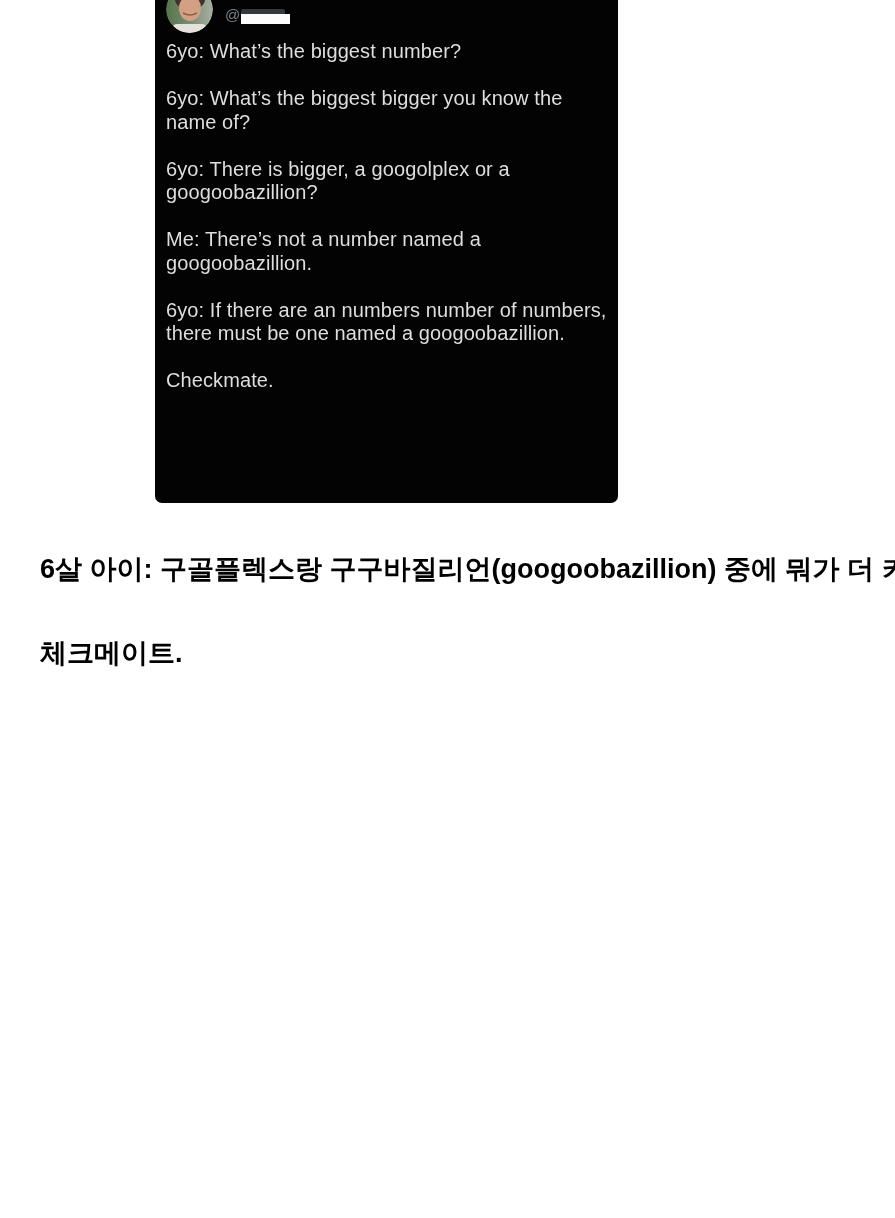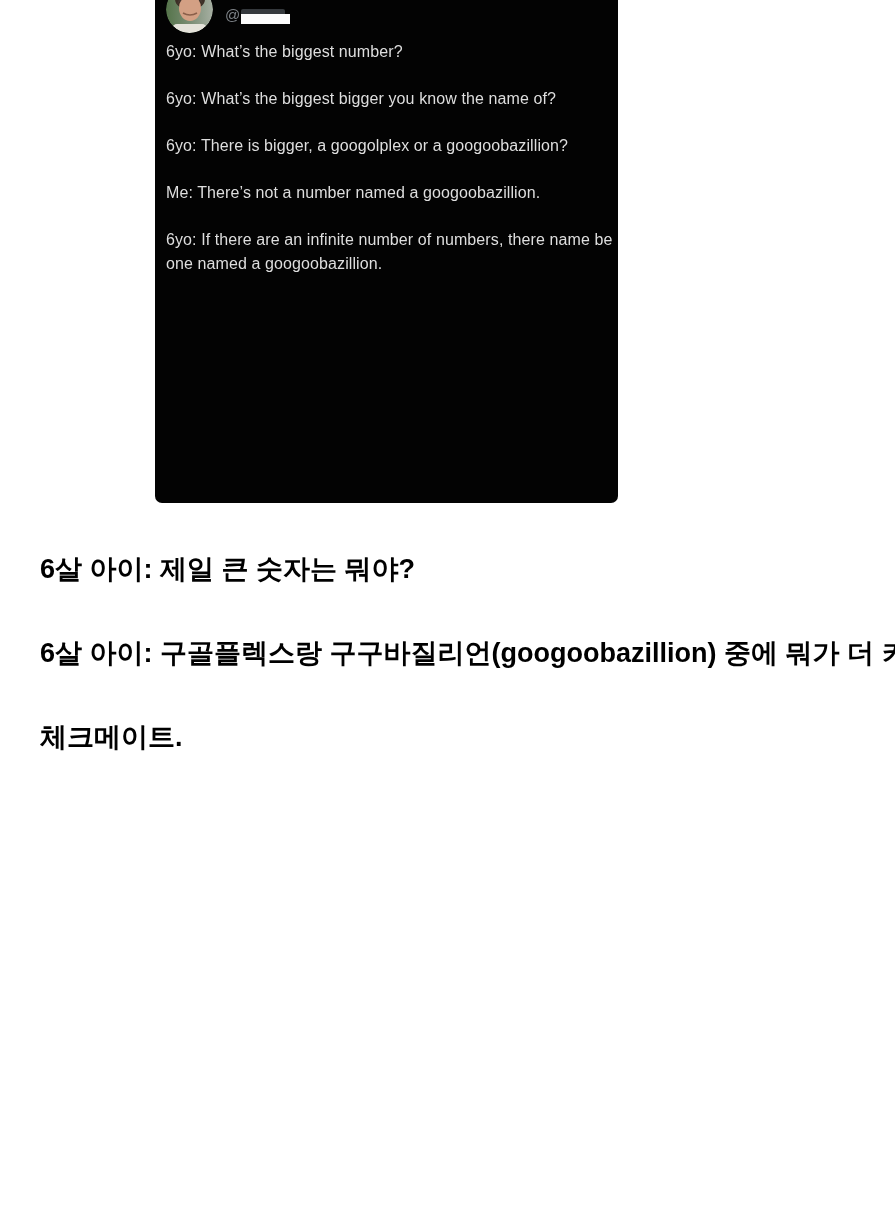--- a/index.html
+++ b/index.html
@@ -71,21 +71,21 @@
     height: 10px;
     background: #fbfbfb;
   }
   .tweet-body {
     position: absolute;
     left: 11px;
     top: 40px;
     width: 448px;
   }
   .tweet-body p {
-    font-size: 16px;
+    font-size: 20px;
     line-height: 23.5px;
     letter-spacing: 0.1px;
     color: #dedede;
     margin: 0 0 23.5px 0;
     font-weight: 400;
   }
 
   
   .translation {
     position: absolute;
@@ -138,23 +138,23 @@
         <span class="smudge"></span>
         <span class="whitebar"></span>
       </span>
     </span>
 
     <div class="tweet-body">
       <p>6yo: What’s the biggest number?</p>
       <p>6yo: What’s the biggest bigger you know the name of?</p>
       <p>6yo: There is bigger, a googolplex or a googoobazillion?</p>
       <p>Me: There’s not a number named a googoobazillion.</p>
-      <p>6yo: If there are an infinite number of numbers, there name be one named a googoobazillion.</p>
+      <p>6yo: If there are an numbers number of numbers, there must be one named a googoobazillion.</p>
+      <p>Checkmate.</p>
     </div>
   </figure>
 
   <section class="translation">
-    <p>6살 아이: 제일 큰 숫자는 뭐야?</p>
     <p>6살 아이: 구골플렉스랑 구구바질리언(googoobazillion) 중에 뭐가 더 커?</p>
     <p>체크메이트.</p>
   </section>
 
 </div>
 
 </body></html>

